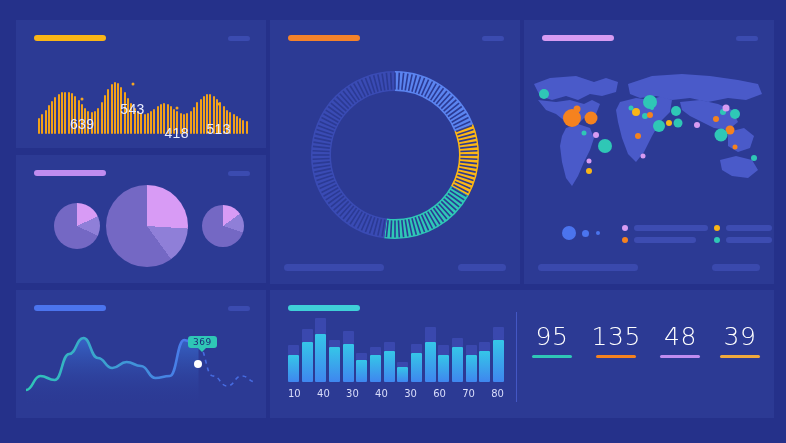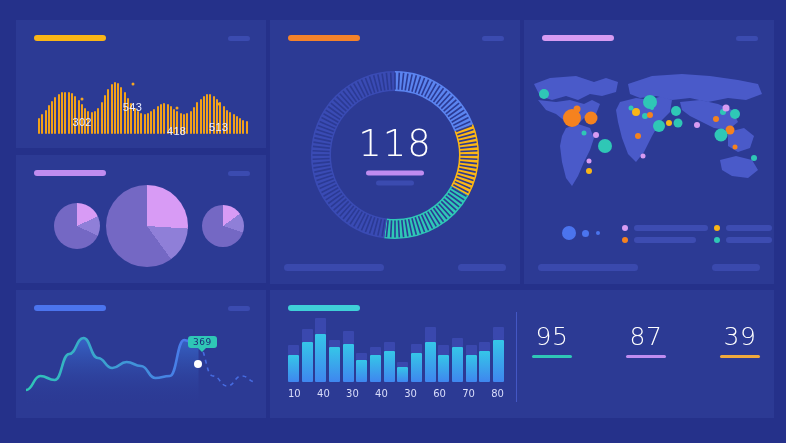--- a/index.html
+++ b/index.html
@@ -14,21 +14,21 @@
   .card{position:absolute;background:#2c3a94;box-sizing:border-box;}
   .card-title{position:absolute;height:6px;border-radius:3px;left:18px;top:15px;width:72px;}
   .card-pill{position:absolute;height:5px;width:22px;border-radius:3px;background:#3b4bb0;right:16px;top:16px;}
   .ph-bar{position:absolute;height:7px;border-radius:4px;background:#3a49ad;}
 
   
   #wave-card{left:16px;top:20px;width:250px;height:128px;}
   .wave-wrap{position:absolute;left:22px;top:42px;width:210px;height:72px;}
   .wave-bars{position:absolute;left:0;bottom:0;width:100%;height:56px;display:flex;align-items:flex-end;justify-content:space-between;}
   .wave-bars i{display:block;width:2px;background:#f2a118;border-radius:1px;}
-  .wlabel{position:absolute;color:#e9ecff;font-size:11px;letter-spacing:.3px;transform:translateX(-50%);margin-top:27px;}
+  .wlabel{position:absolute;color:#e9ecff;font-size:14px;letter-spacing:.3px;transform:translateX(-50%);margin-top:27px;}
   .wdot{position:absolute;width:3px;height:3px;border-radius:50%;background:#f5a623;transform:translate(-50%,-50%);}
 
   
   #pie-card{left:16px;top:155px;width:250px;height:128px;}
   .pie{position:absolute;border-radius:50%;}
 
   
   #gauge-card{left:270px;top:20px;width:250px;height:264px;}
   .gauge-wrap{position:absolute;left:33px;top:43px;width:184px;height:184px;}
   .gauge-center{position:absolute;left:50%;top:50%;transform:translate(-50%,-50%);text-align:center;width:120px;}
@@ -133,21 +133,21 @@
           <i style="height: 28px; background: rgb(242, 161, 24);"></i>
           <i style="height: 24.3871px; background: rgb(242, 161, 24);"></i>
           <i style="height: 21.6774px; background: rgb(242, 161, 24);"></i>
           <i style="height: 19.871px; background: rgb(242, 161, 24);"></i>
           <i style="height: 18.0645px; background: rgb(242, 161, 24);"></i>
           <i style="height: 16.2581px; background: rgb(242, 161, 24);"></i>
           <i style="height: 14.4516px; background: rgb(242, 161, 24);"></i>
           <i style="height: 12.6452px; background: rgb(242, 161, 24);"></i>
         </div>
       <div id="wave-annos">
-          <div class="wlabel" style="left: 21%; top: 38%;">302</div>
+          <div class="wlabel" style="left: 21%; top: 38%;">639</div>
           <div class="wdot" style="left: 21%; top: 52%;"></div>
           <div class="wlabel" style="left: 45%; top: 16%;">543</div>
           <div class="wdot" style="left: 45%; top: 30%;"></div>
           <div class="wlabel" style="left: 66%; top: 50%;">418</div>
           <div class="wdot" style="left: 66%; top: 64%;"></div>
           <div class="wlabel" style="left: 86%; top: 44%;">513</div>
           <div class="wdot" style="left: 86%; top: 58%;"></div>
         </div>
     </div>
   </div>
@@ -283,25 +283,20 @@
           <line x1="62.263622267059674" y1="33.63907266566191" x2="54.54578377148738" y2="18.491961754459652" stroke="#2b3a94" stroke-width="1.6"></line>
           <line x1="65.3587498785351" y1="32.16277252440963" x2="58.444226946246495" y2="16.632499744485415" stroke="#2b3a94" stroke-width="1.6"></line>
           <line x1="68.5268993047828" y1="30.850482064433294" x2="62.43464416251269" y2="14.97961481398086" stroke="#2b3a94" stroke-width="1.6"></line>
           <line x1="71.75938686844094" y1="29.705798182667444" x2="66.50609796406683" y2="13.537837405649839" stroke="#2b3a94" stroke-width="1.6"></line>
           <line x1="75.0473525457849" y1="28.73185837806603" x2="70.64742877904204" y2="12.311119331151858" stroke="#2b3a94" stroke-width="1.6"></line>
           <line x1="78.38178425143673" y1="27.931332151935734" x2="74.84728550753482" y2="11.302822939461038" stroke="#2b3a94" stroke-width="1.6"></line>
           <line x1="81.75354253986487" y1="27.306413691018477" x2="79.09415663418093" y2="10.515711900901138" stroke="#2b3a94" stroke-width="1.6"></line>
           <line x1="85.15338565596865" y1="26.858815853378104" x2="83.37640178041852" y2="9.951943632117448" stroke="#2b3a94" stroke-width="1.6"></line>
           <line x1="88.57199486608721" y1="26.58976547357541" x2="87.68228360995717" y2="9.613063382747654" stroke="#2b3a94" stroke-width="1.6"></line>
         </svg>
-      <div class="gauge-center">
-        <div class="gauge-value">118</div>
-        <div class="gauge-ul1"></div>
-        <div class="gauge-ul2"></div>
-      </div>
     </div>
     <div class="ph-bar" style="left:14px;top:244px;width:100px;"></div>
     <div class="ph-bar" style="left:188px;top:244px;width:48px;"></div>
   </div>
 
   <div class="card" id="map-card">
     <div class="card-title" style="background:#d79bf2"></div>
     <div class="card-pill"></div>
     <div class="map-wrap">
       <svg width="236" height="140" viewBox="0 0 236 140">
@@ -468,21 +463,25 @@
         <span>60</span>
         <span>70</span>
         <span>80</span>
       </div>
     <div class="kpis" id="kpis">
         <div class="kpi">
           <div class="kv">95</div>
           <div class="ku" style="background: rgb(47, 199, 182);"></div>
         </div>
         <div class="kpi">
-          <div class="kv">87</div>
+          <div class="kv">135</div>
+          <div class="ku" style="background: rgb(245, 130, 31);"></div>
+        </div>
+        <div class="kpi">
+          <div class="kv">48</div>
           <div class="ku" style="background: rgb(192, 140, 240);"></div>
         </div>
         <div class="kpi">
           <div class="kv">39</div>
           <div class="ku" style="background: rgb(240, 169, 60);"></div>
         </div>
       </div>
   </div>
 
 </div>

